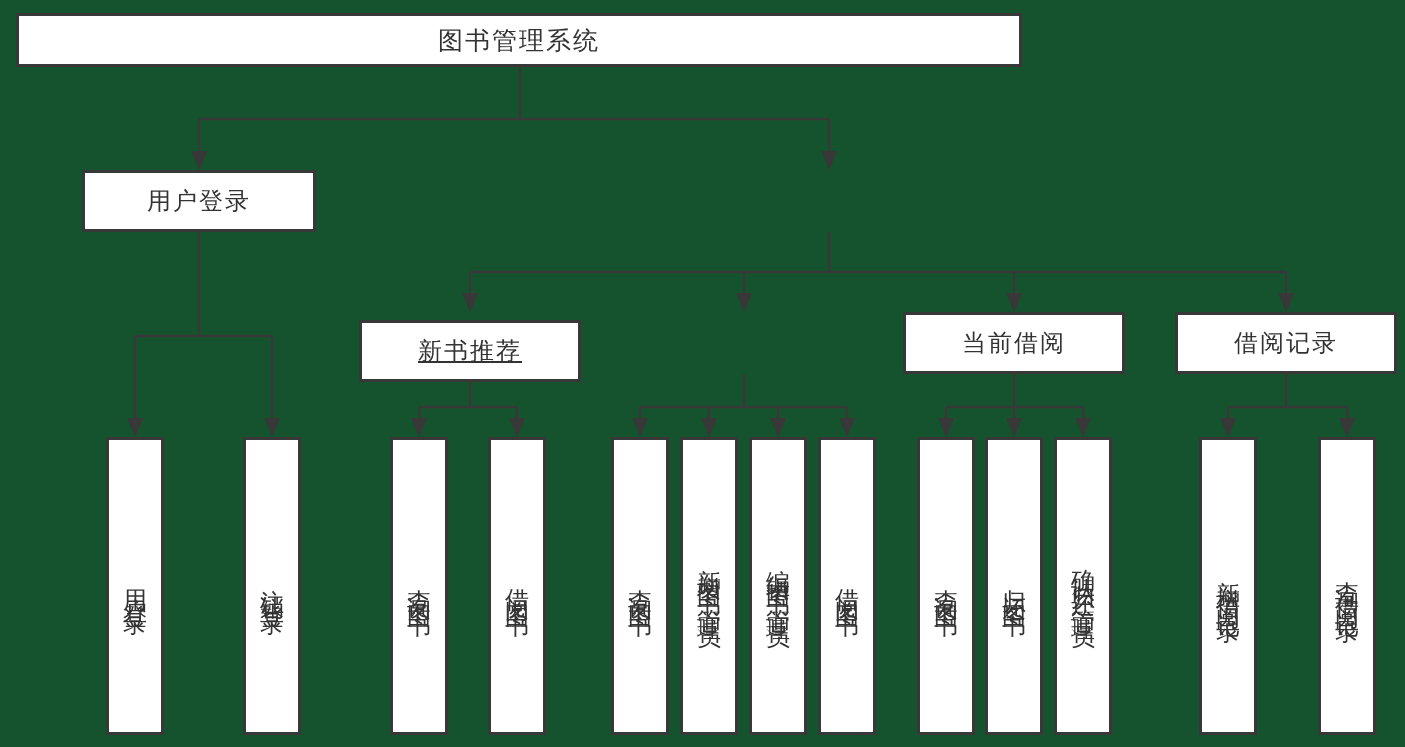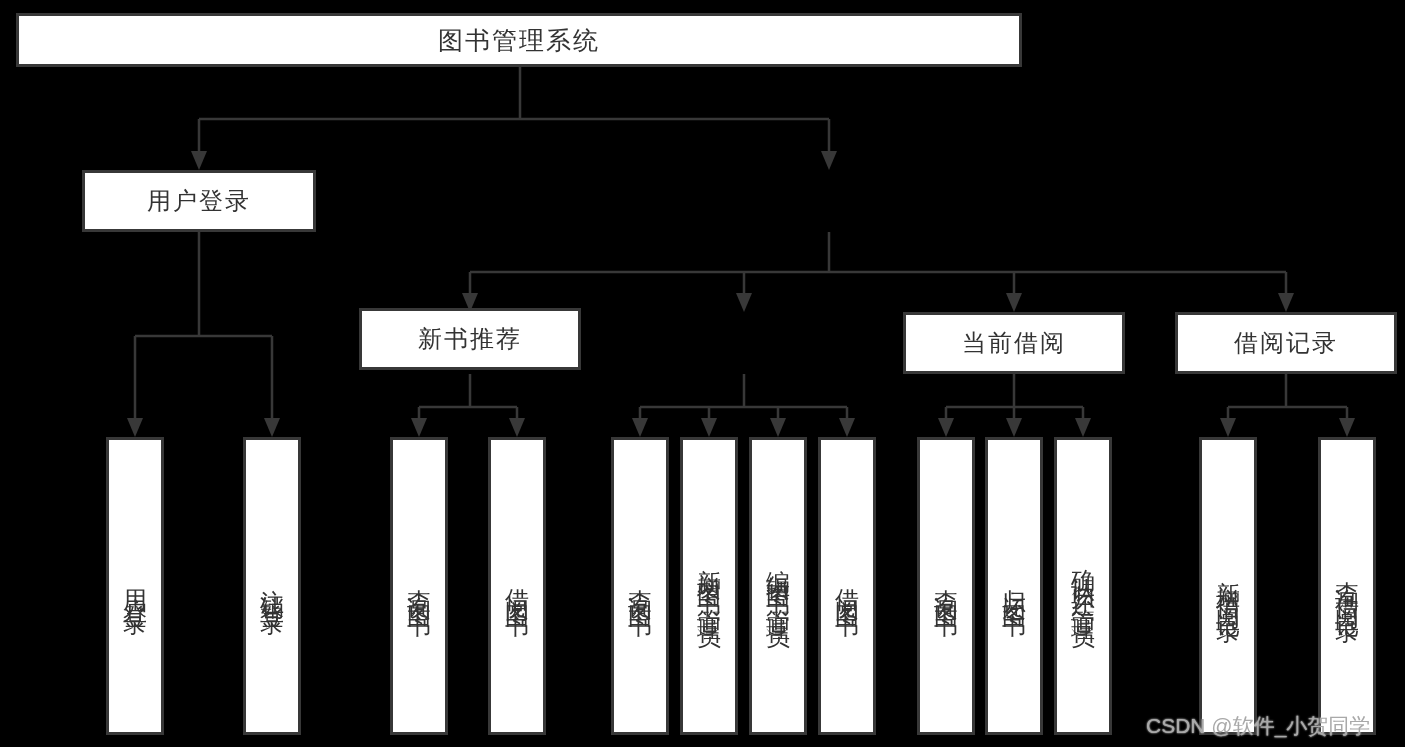--- a/index.html
+++ b/index.html
@@ -5,21 +5,21 @@
   html, body {
     margin: 0;
     padding: 0;
     background: #ffffff;
     font-family: "Liberation Sans", sans-serif;
   }
   #stage {
     position: relative;
     width: 1405px;
     height: 747px;
-    background: #000000;
+    background: #14532d;
     overflow: hidden;
     color: #333333;
   }
   #connectors {
     position: absolute;
     left: 0;
     top: 0;
     pointer-events: none;
   }
   .box {
@@ -108,21 +108,21 @@
 
       <polygon points="1220,418 1236,418 1228,437"></polygon>
       <polygon points="1339,418 1355,418 1347,437"></polygon>
     </g>
   </svg>
 
   <div class="box hlabel root" style="left:16px; top:13px; width:1006px; height:54px;">图书管理系统</div>
 
   <div class="box hlabel" style="left:82px; top:170px; width:234px; height:62px;">用户登录</div>
 
-  <div class="box hlabel" style="left:359px; top:308px; width:222px; height:62px;">新书推荐</div>
+  <div class="box hlabel" style="left:359px; top:320px; width:222px; height:62px;text-decoration:underline;">新书推荐</div>
   <div class="box hlabel" style="left:903px; top:312px; width:222px; height:62px;">当前借阅</div>
   <div class="box hlabel" style="left:1175px; top:312px; width:222px; height:62px;">借阅记录</div>
 
   <div class="box vcol" style="left:106px; top:437px; width:58px; height:298px;">用户登录</div>
   <div class="box vcol" style="left:243px; top:437px; width:58px; height:298px;">注销登录</div>
 
   <div class="box vcol" style="left:390px; top:437px; width:58px; height:298px;">查询图书</div>
   <div class="box vcol" style="left:488px; top:437px; width:58px; height:298px;">借阅图书</div>
 
   <div class="box vcol" style="left:611px; top:437px; width:58px; height:298px;">查询图书</div>
@@ -130,15 +130,14 @@
   <div class="box vcol" style="left:749px; top:437px; width:58px; height:298px;">编辑图书（管理员）</div>
   <div class="box vcol" style="left:818px; top:437px; width:58px; height:298px;">借阅图书</div>
 
   <div class="box vcol" style="left:917px; top:437px; width:58px; height:298px;">查询图书</div>
   <div class="box vcol" style="left:985px; top:437px; width:58px; height:298px;">归还图书</div>
   <div class="box vcol" style="left:1054px; top:437px; width:58px; height:298px;">确认归还（管理员）</div>
 
   <div class="box vcol" style="left:1199px; top:437px; width:58px; height:298px;">新增借阅记录</div>
   <div class="box vcol" style="left:1318px; top:437px; width:58px; height:298px;">查询借阅记录</div>
 
-  <div class="watermark">CSDN @软件_小贺同学</div>
 
 </div>
 
 </body></html>

